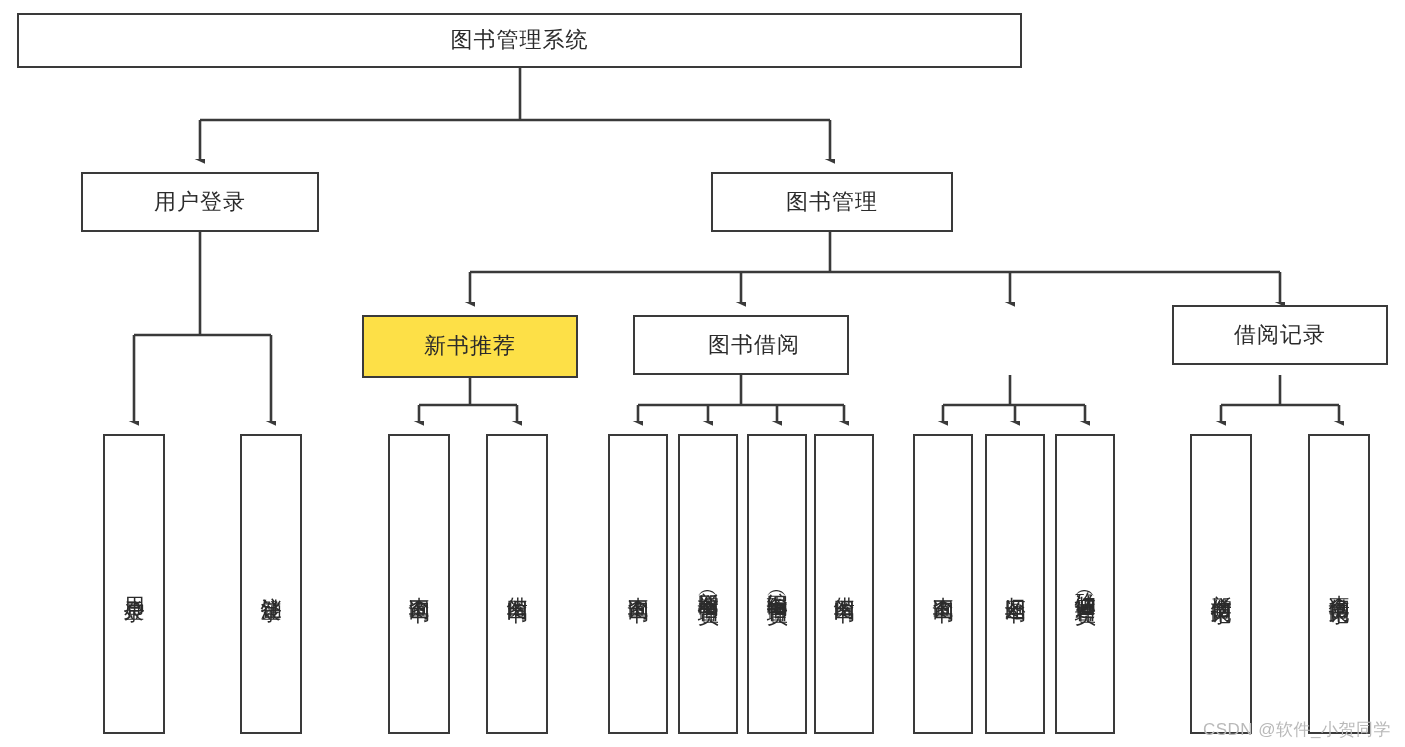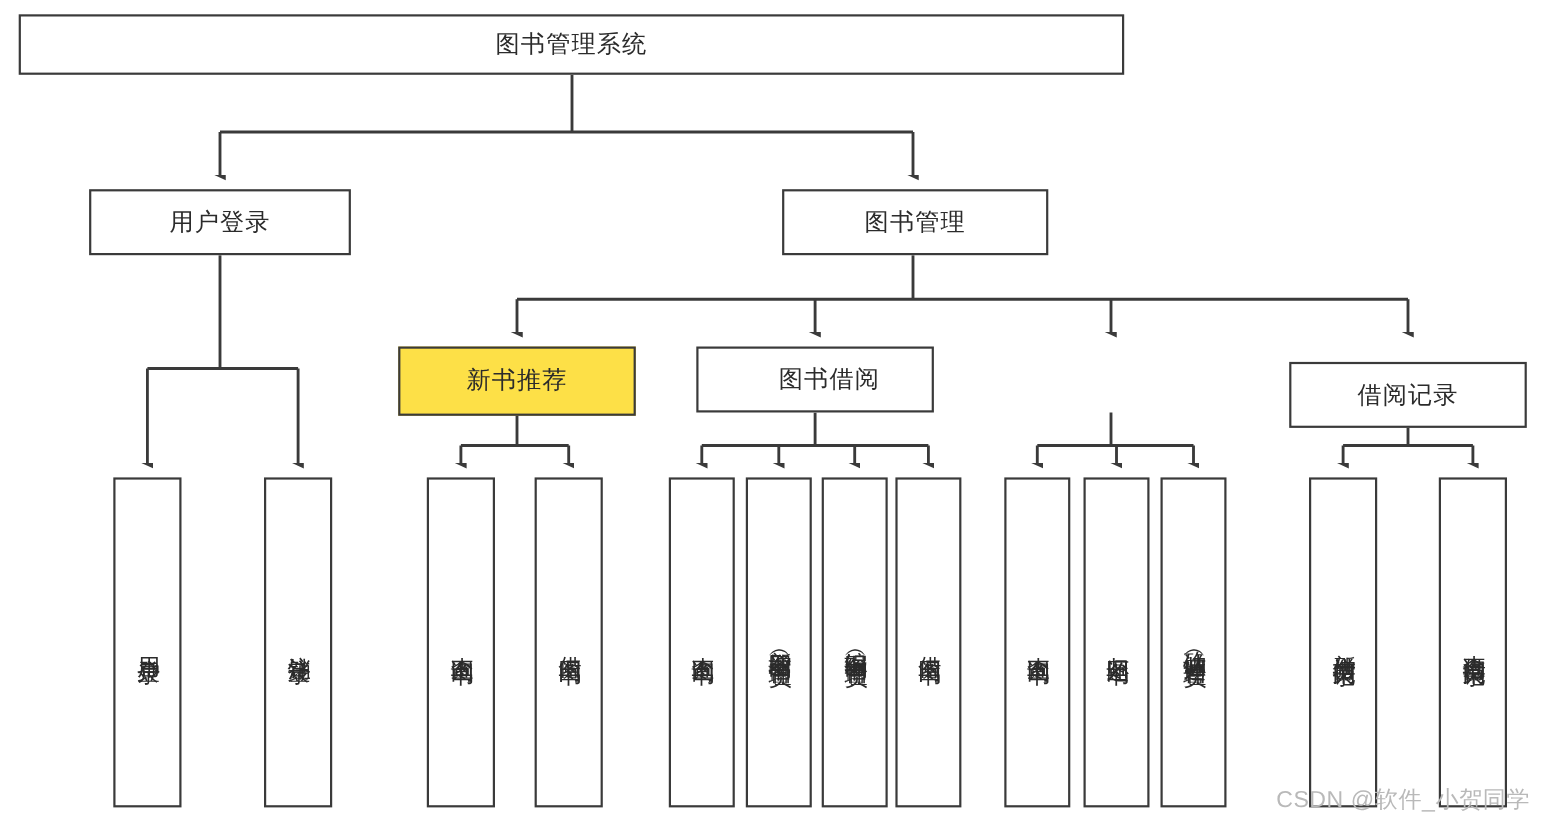--- a/index.html
+++ b/index.html
@@ -55,21 +55,21 @@
     display: block;
     white-space: pre-line;
   }
   .node.vertical .node-label {
     white-space: normal;
   }
   #watermark {
     position: absolute;
     right: 14px;
     bottom: 6px;
-    font-size: 21px;
+    font-size: 17px;
     color: #b9b9b9;
     letter-spacing: 0.5px;
     z-index: 5;
     white-space: nowrap;
     margin-top: 28px;
   }
 </style>
 </head>
 <body>
 
@@ -139,21 +139,21 @@
   <div class="node horizontal" style="left: 711px; top: 172px; width: 242px; height: 60px; border-color: rgb(58, 58, 58); background: rgb(255, 255, 255); color: rgb(43, 43, 43);">
     <span class="node-label">图书管理</span>
   </div>
 
   <div class="node horizontal" style="left: 362px; top: 315px; width: 216px; height: 63px; border-color: rgb(58, 58, 58); background: #fde047; color: rgb(43, 43, 43);">
     <span class="node-label">新书推荐</span>
   </div>
   <div class="node horizontal" style="left: 633px; top: 315px; width: 216px; height: 60px; border-color: rgb(58, 58, 58); background: rgb(255, 255, 255); color: rgb(43, 43, 43); padding-left: 26px;">
     <span class="node-label">图书借阅</span>
   </div>
-  <div class="node horizontal" style="left: 1172px; top: 329px; width: 216px; height: 60px; border-color: rgb(58, 58, 58); background: rgb(255, 255, 255); color: rgb(43, 43, 43);">
+  <div class="node horizontal" style="left: 1172px; top: 305px; width: 216px; height: 60px; border-color: rgb(58, 58, 58); background: rgb(255, 255, 255); color: rgb(43, 43, 43);">
     <span class="node-label">借阅记录</span>
   </div>
 
   <div class="node vertical" style="left: 103px; top: 434px; width: 62px; height: 300px; border-color: rgb(58, 58, 58); background: rgb(255, 255, 255); color: rgb(43, 43, 43);">
     <span class="node-label">用户登录</span>
   </div>
   <div class="node vertical" style="left: 240px; top: 434px; width: 62px; height: 300px; border-color: rgb(58, 58, 58); background: rgb(255, 255, 255); color: rgb(43, 43, 43);">
     <span class="node-label">注销登录</span>
   </div>
   <div class="node vertical" style="left: 388px; top: 434px; width: 62px; height: 300px; border-color: rgb(58, 58, 58); background: rgb(255, 255, 255); color: rgb(43, 43, 43);">

